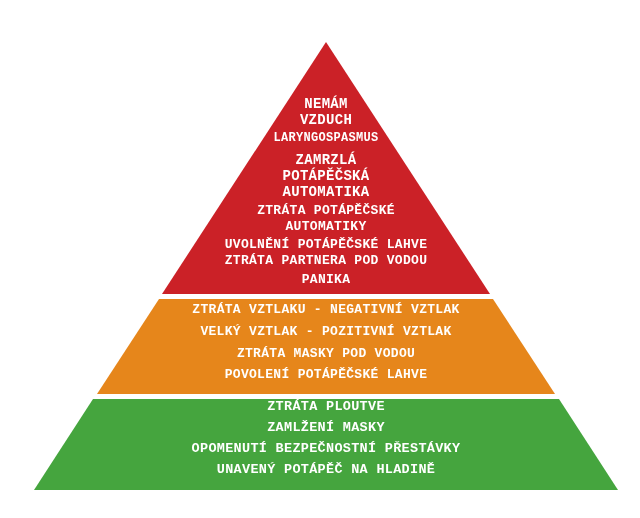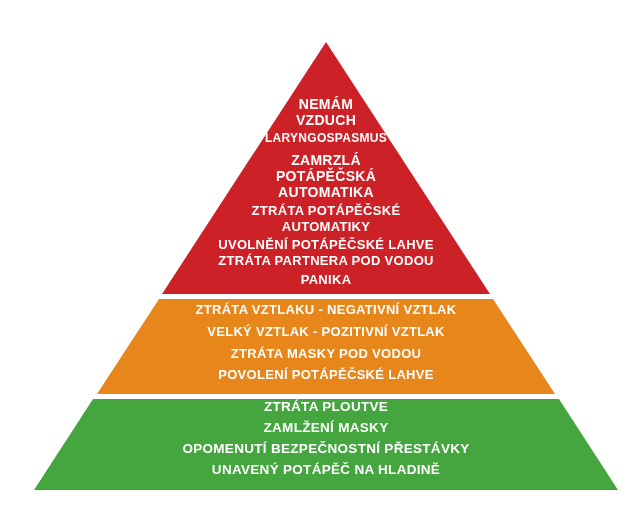--- a/index.html
+++ b/index.html
@@ -6,21 +6,21 @@
     margin: 0;
     padding: 0;
     background: #ffffff;
   }
   .canvas {
     position: relative;
     width: 640px;
     height: 518px;
     background: #ffffff;
     overflow: hidden;
-    font-family: Liberation Sans, sans-serif;
+    font-family: Liberation Mono, monospace;
   }
   .section {
     position: absolute;
     left: 0;
     top: 0;
     width: 640px;
     height: 518px;
   }
   .section.red    { clip-path: polygon(326px 42px, 490px 294px, 162px 294px); }
   .section.orange { clip-path: polygon(159px 299px, 493px 299px, 555px 394px, 97px 394px); }

